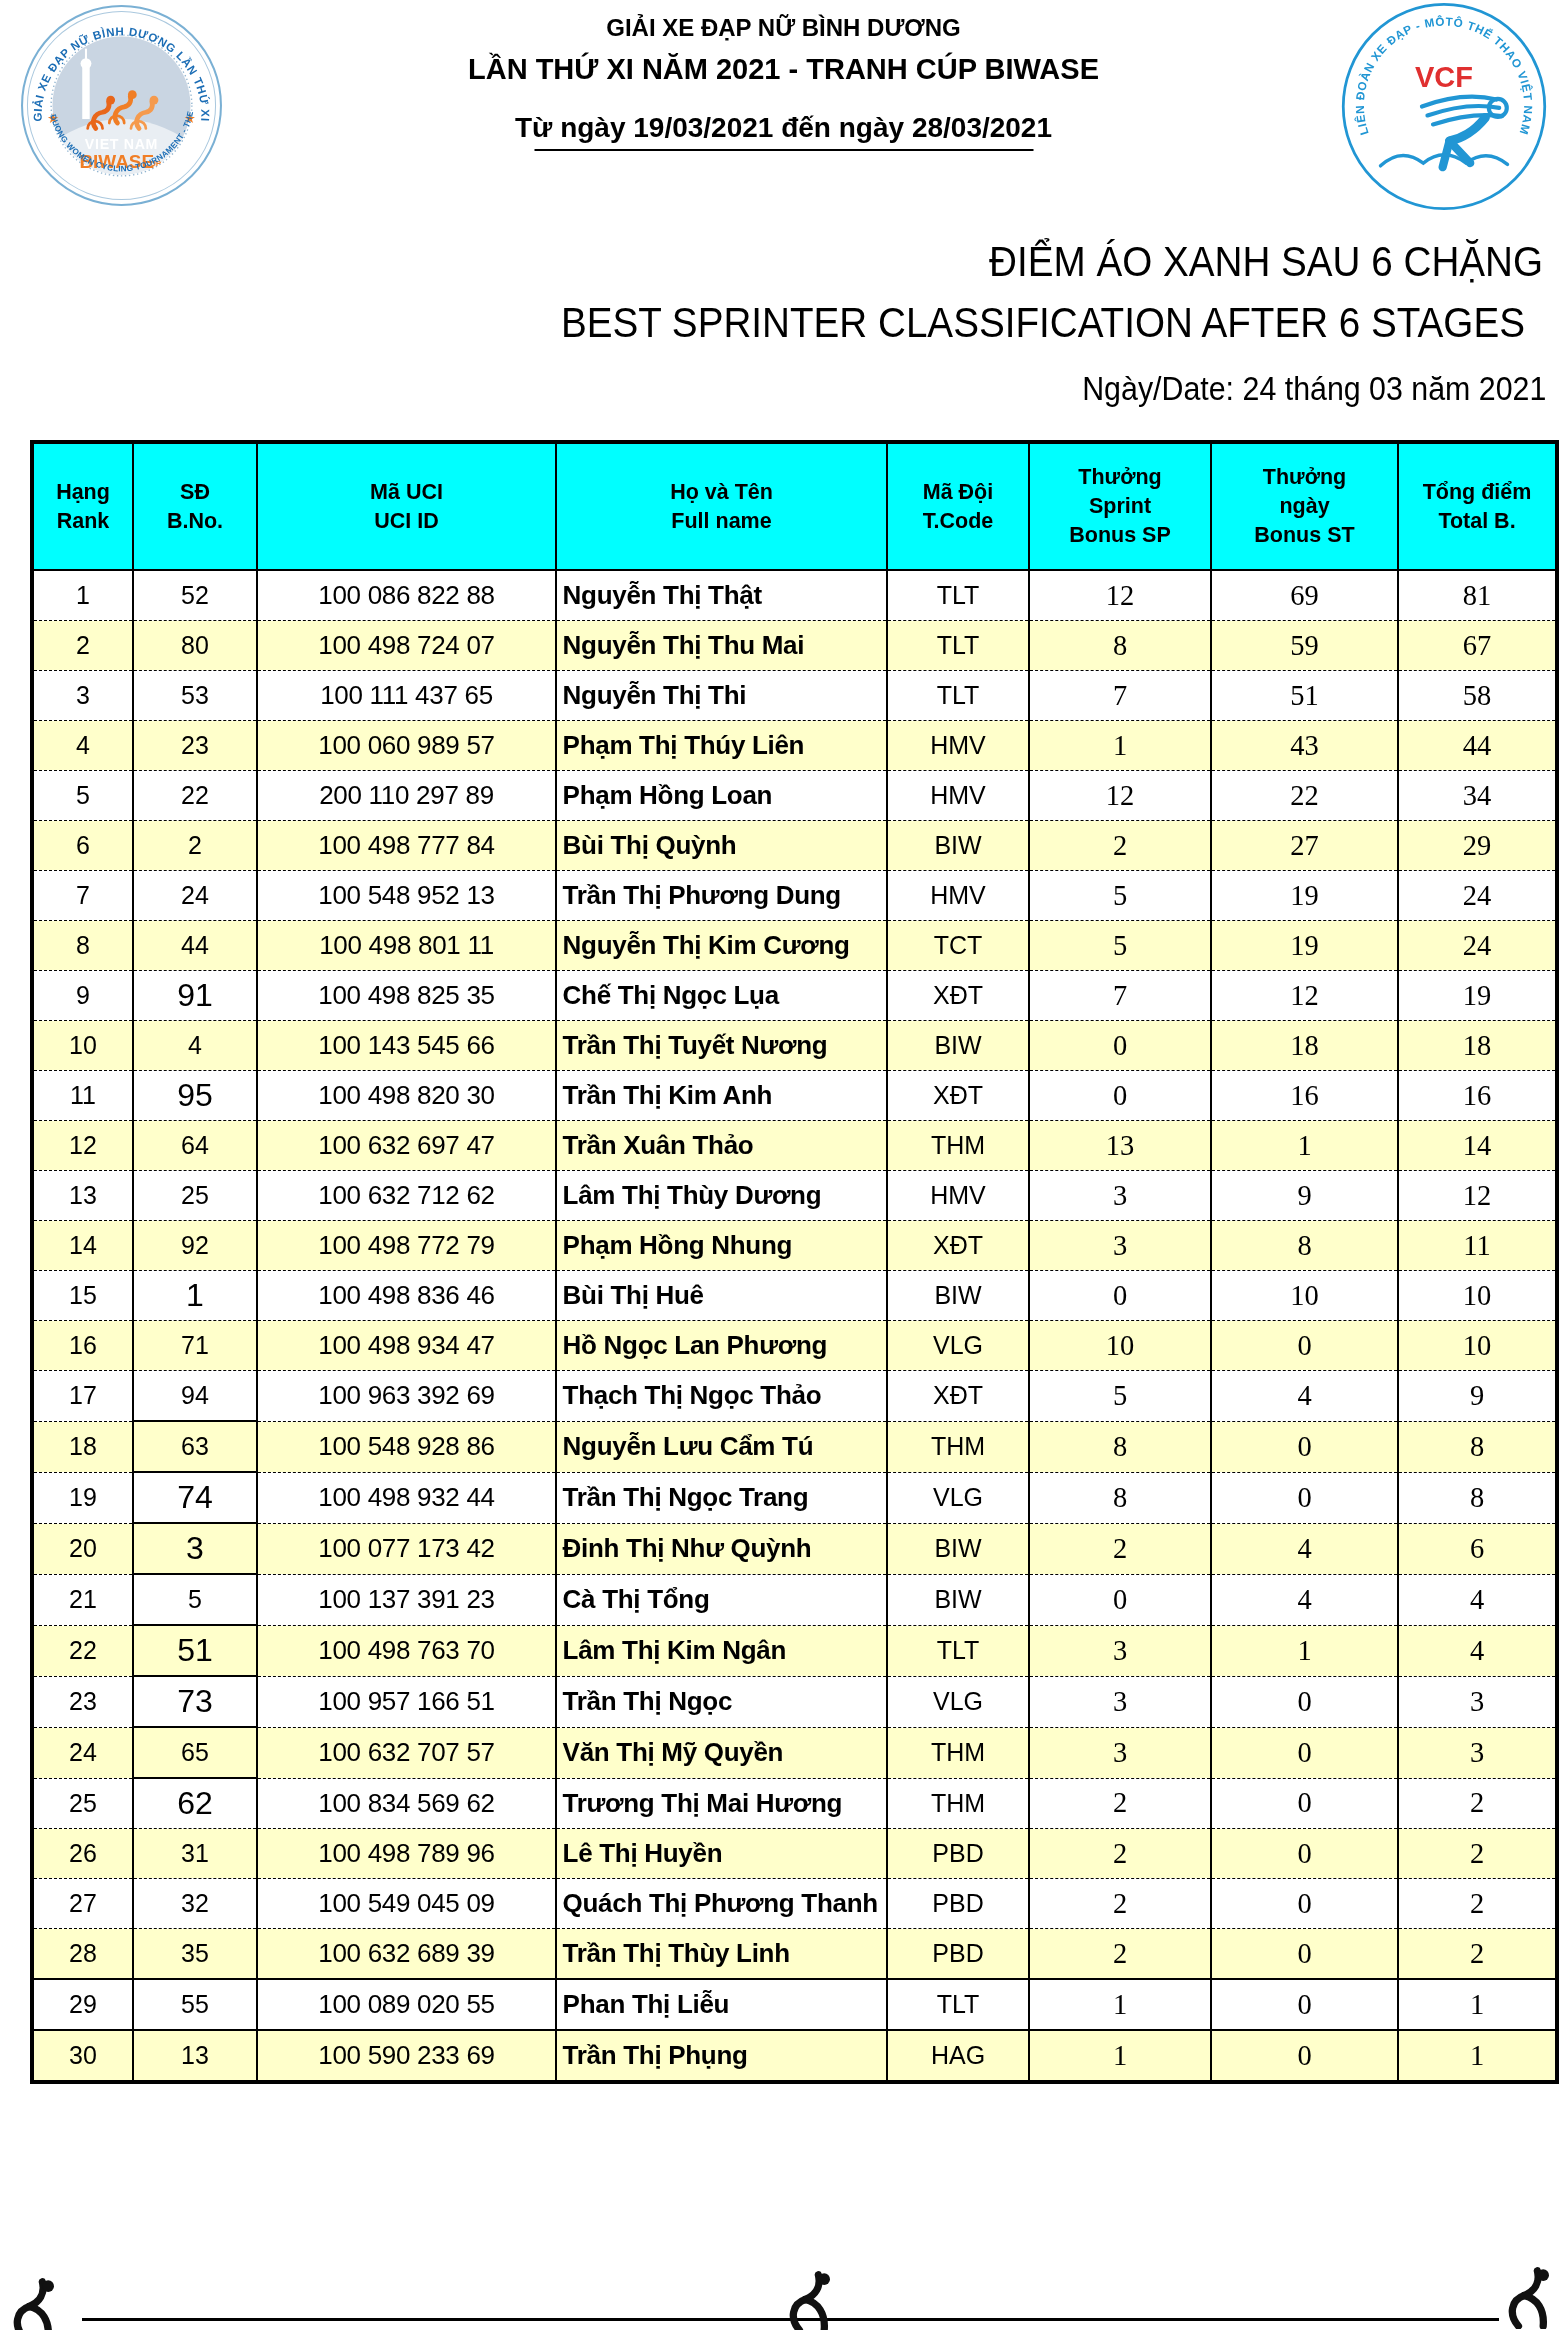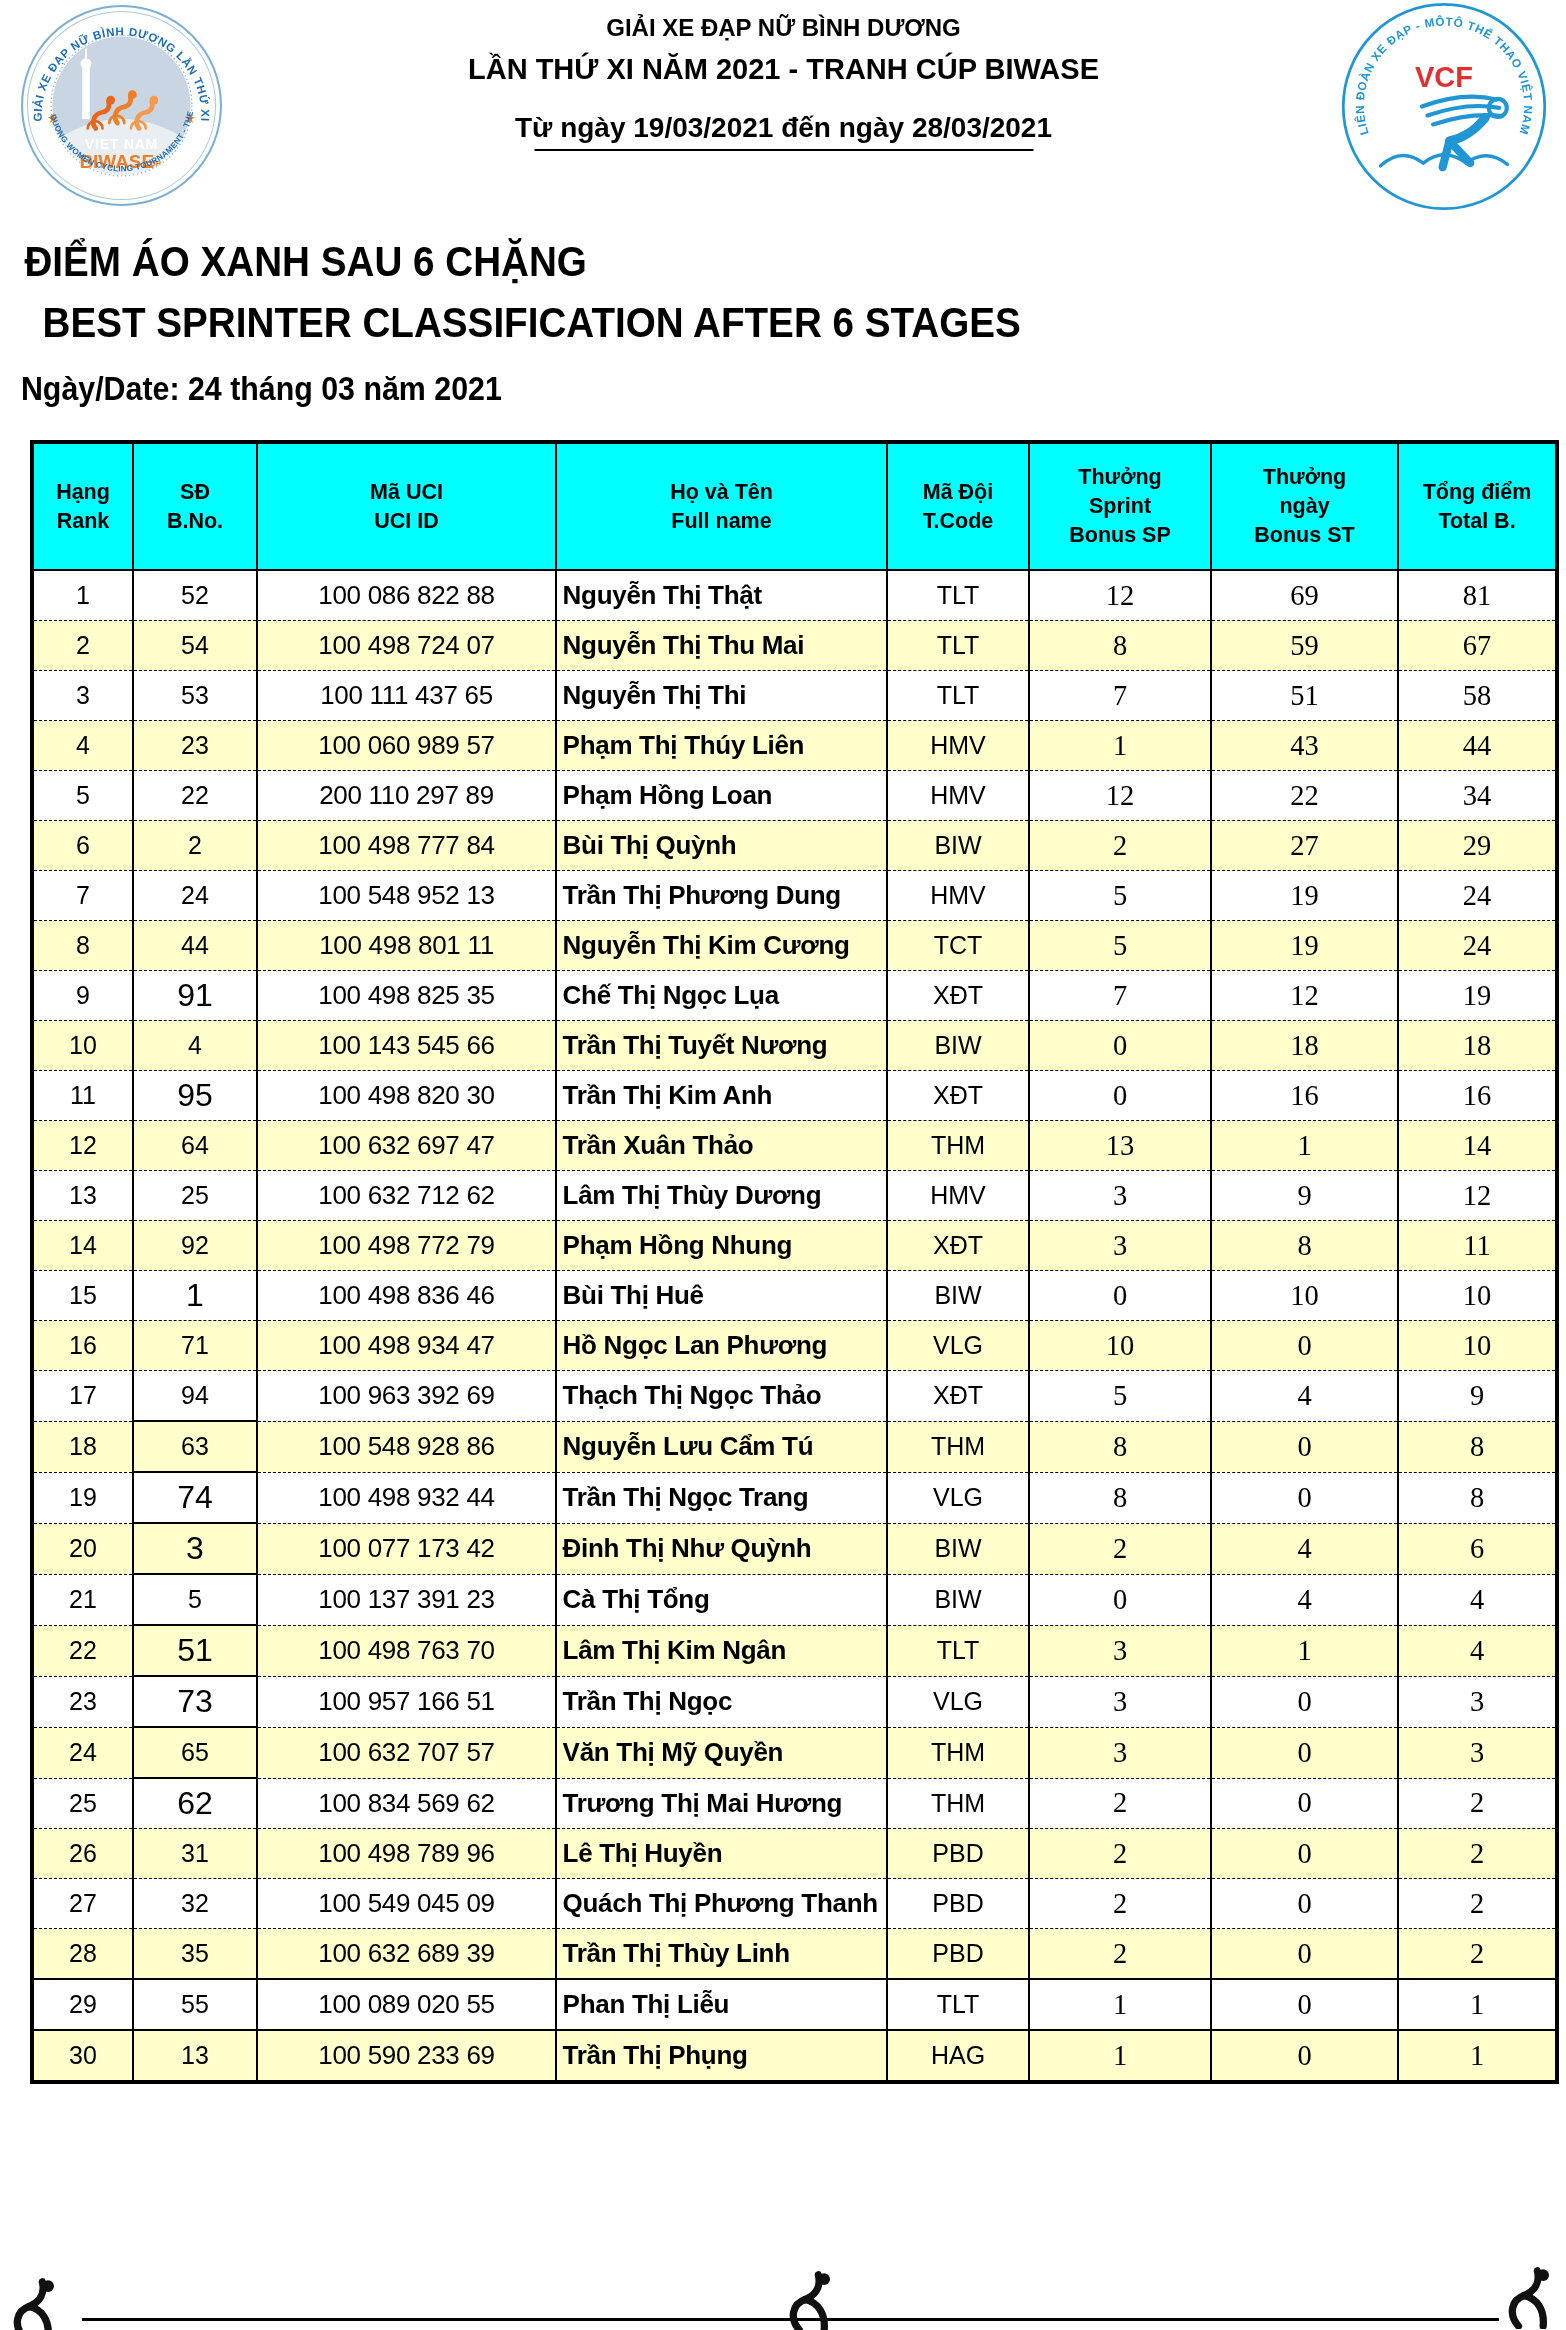--- a/index.html
+++ b/index.html
@@ -12,21 +12,21 @@
   .bh1{top:14px;font-size:24px;}
   .bh2{top:53px;font-size:29px;}
   .bh3{top:112px;font-size:28px;}
   .header-underline{position:absolute;top:149px;left:50%;transform:translateX(-50%);
         width:499px;height:0;border-bottom:2.8px solid #000;}
   .logo{position:absolute;}
   .logo-left{left:19.5px;top:4.2px;width:203px;height:203px;}
   .logo-right{left:1340px;top:2.8px;width:208px;height:207px;}
 
   
-  .doc-title{position:absolute;left:0;width:100%;text-align:left;font-weight:bold;white-space:nowrap;}
+  .doc-title{position:absolute;left:0;width:100%;text-align:right;font-weight:normal;white-space:nowrap;}
   .dt1{top:238px;font-size:42px;}
   .dt2{top:299px;font-size:42px;}
   .dt3{top:370px;font-size:33px;}
   .condense{display:inline-block;transform:scaleX(.92);transform-origin:center;}
 
   
   .race-table{position:absolute;left:30px;top:440px;width:1525px;table-layout:fixed;
         border-collapse:collapse;border:4.2px solid #000;}
   .race-table th{background:#00FFFF;height:123px;vertical-align:middle;text-align:center;
         font-weight:bold;font-size:21.5px;line-height:29px;border-left:2.1px solid #000;border-right:2.1px solid #000;
@@ -203,21 +203,21 @@
           <td class="c1">52</td>
           <td class="c2">100 086 822 88</td>
           <td class="c3">Nguyễn Thị Thật</td>
           <td class="c4">TLT</td>
           <td class="c5">12</td>
           <td class="c6">69</td>
           <td class="c7">81</td>
         </tr>
         <tr class="alt">
           <td class="c0">2</td>
-          <td class="c1">54</td>
+          <td class="c1">80</td>
           <td class="c2">100 498 724 07</td>
           <td class="c3">Nguyễn Thị Thu Mai</td>
           <td class="c4">TLT</td>
           <td class="c5">8</td>
           <td class="c6">59</td>
           <td class="c7">67</td>
         </tr>
         <tr>
           <td class="c0">3</td>
           <td class="c1">53</td>

